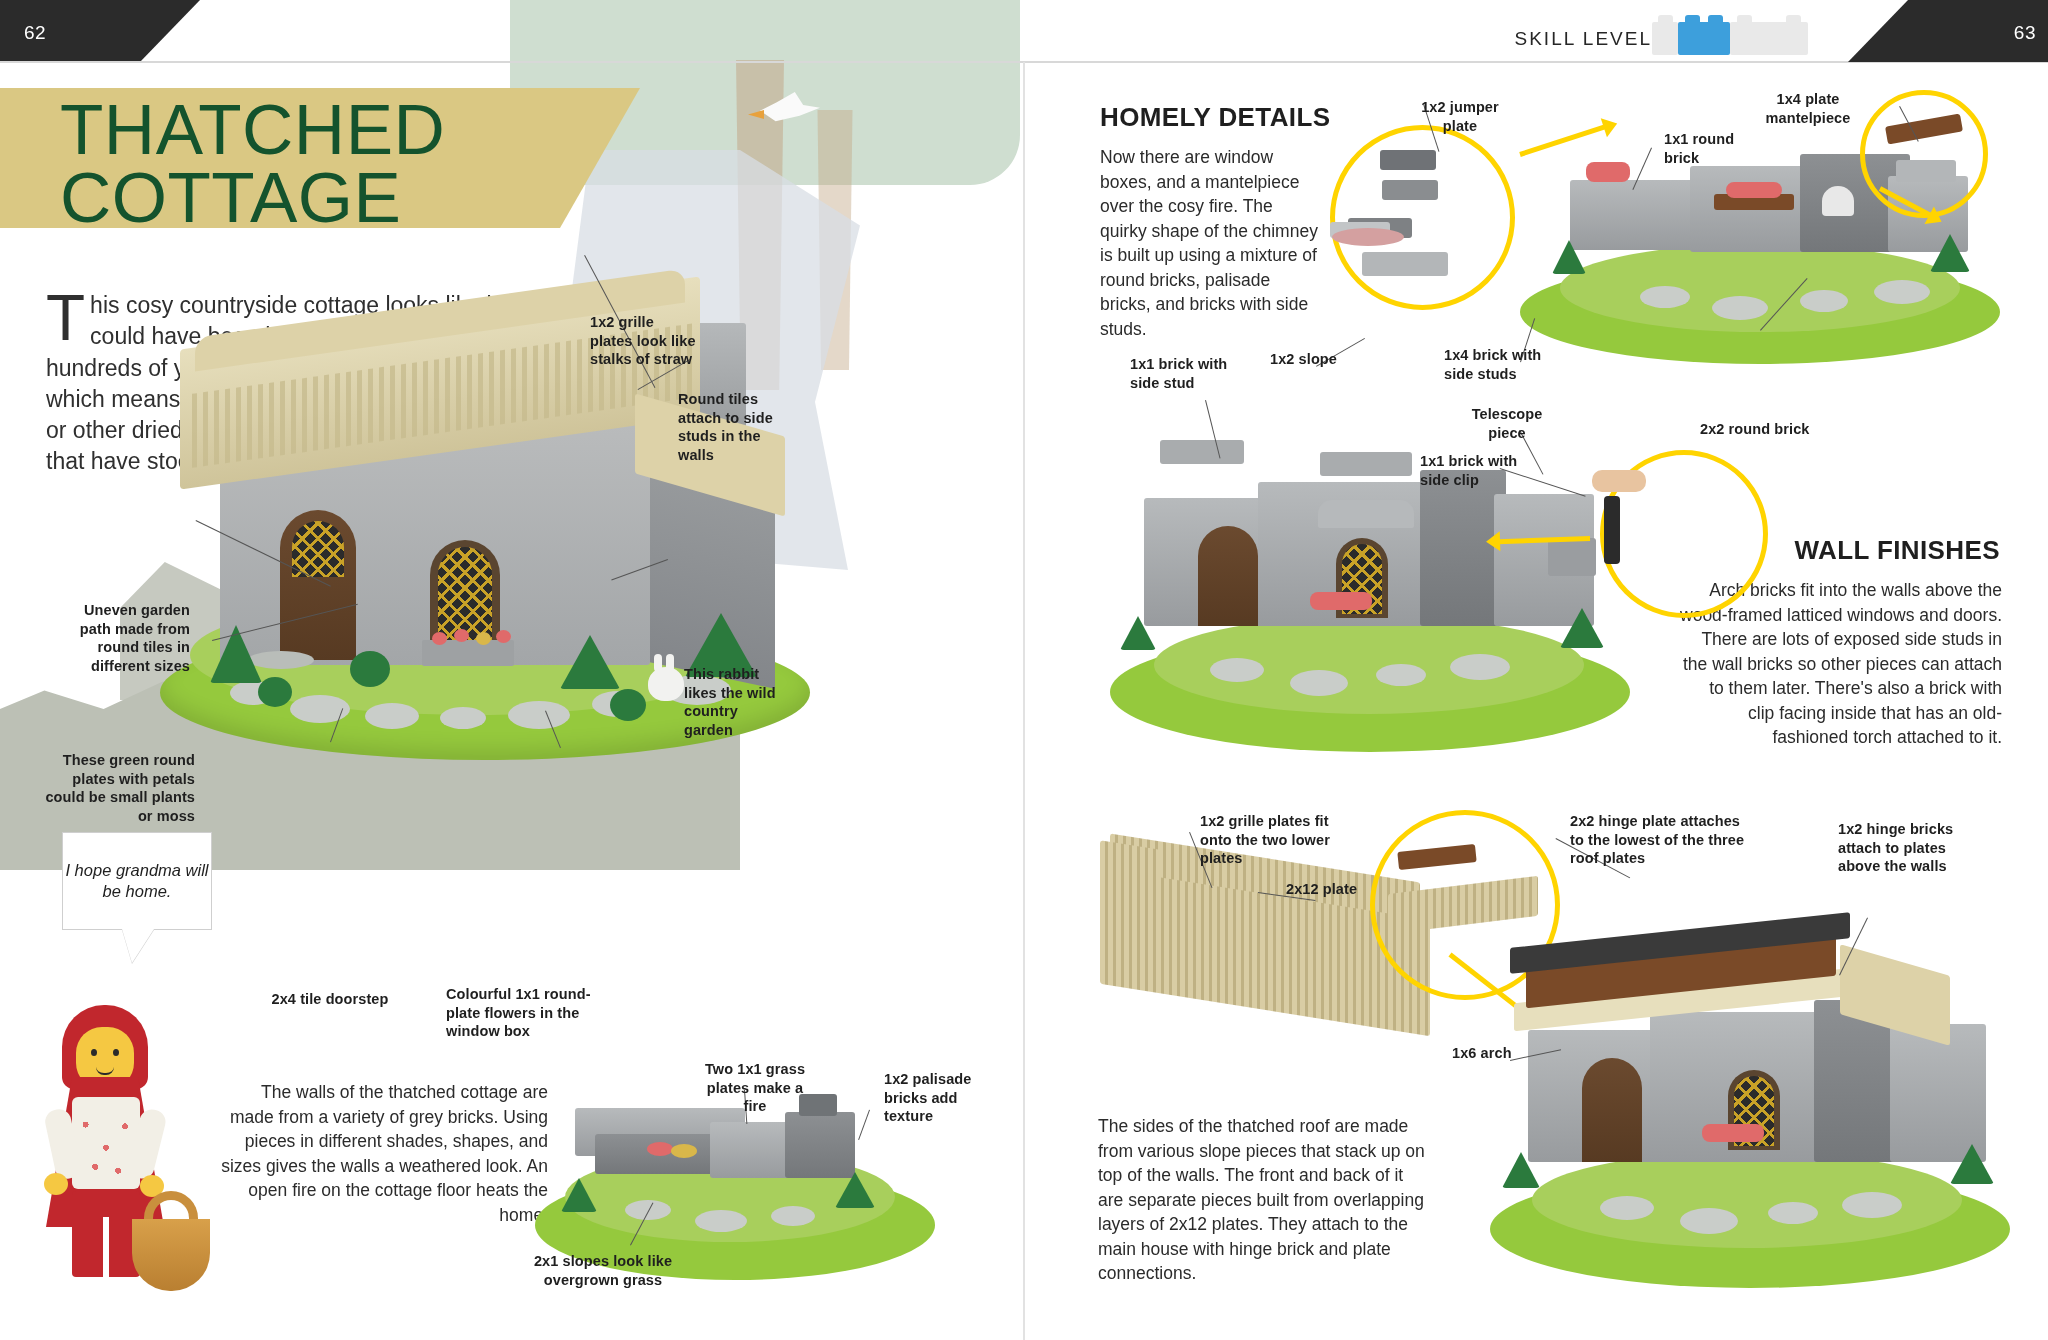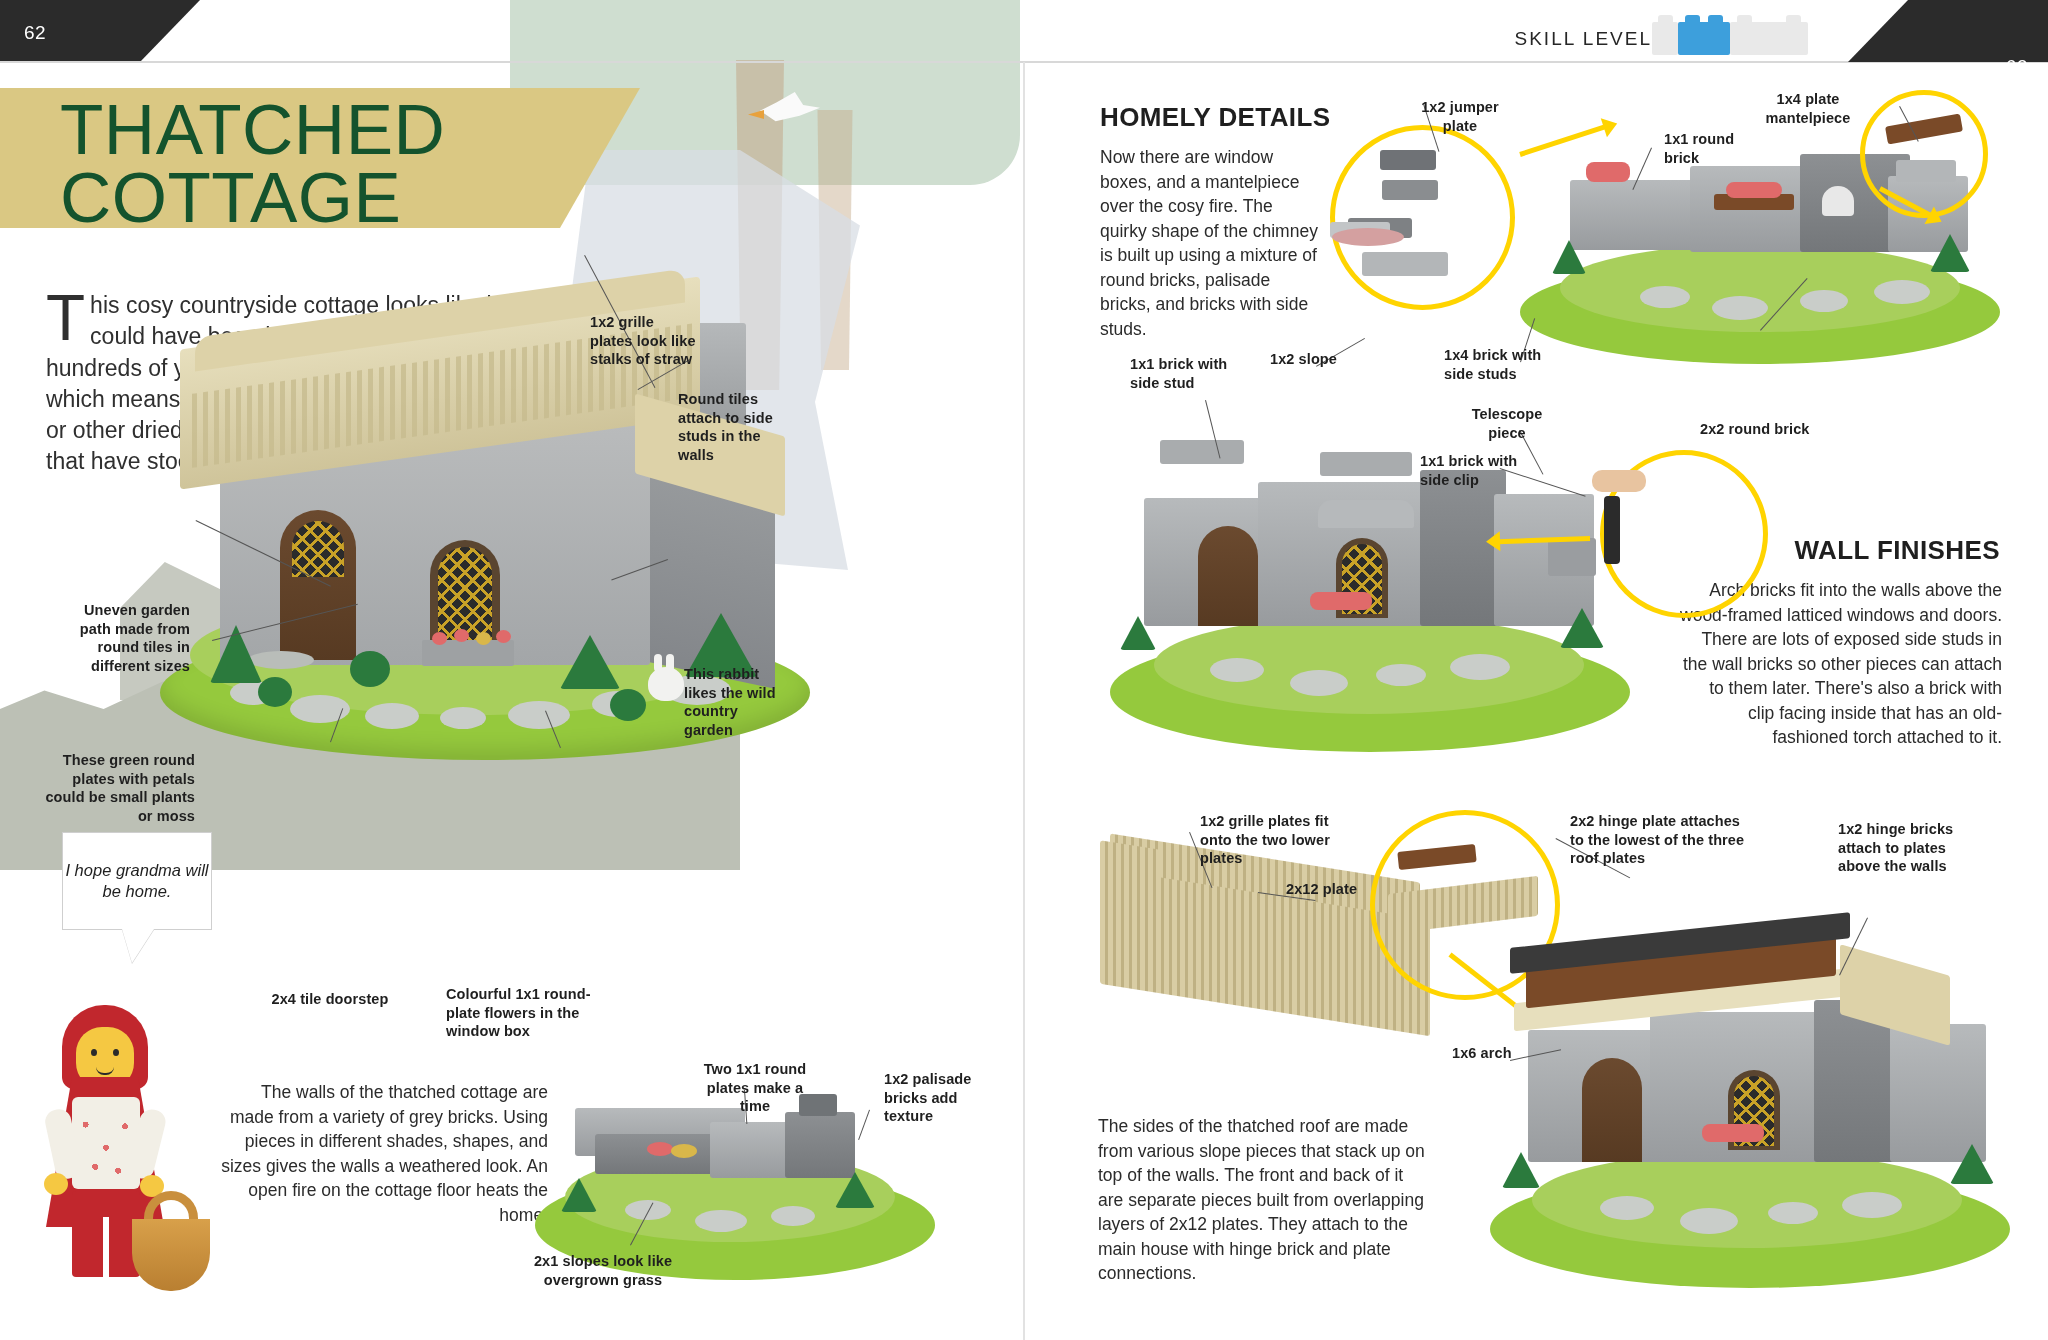--- a/index.html
+++ b/index.html
@@ -19,21 +19,21 @@
   }
   .topbar-right-dark {
     position: absolute; right: 0; top: 0; width: 200px; height: 62px;
     background: #2b2b2b;
     clip-path: polygon(60px 0, 200px 0, 200px 62px, 0 62px);
   }
   .page-num {
     position: absolute; top: 22px; color: #fff; font-size: 19px; letter-spacing: .5px;
   }
   .page-num.left { left: 24px; }
-  .page-num.right { right: 20px; margin-top: 34px; }
+  .page-num.right { right: 12px; }
 
   .header-rule {
     position: absolute; left: 0; top: 61px; width: 2048px; height: 2px; background: #d8d8d8;
   }
 
   .skill {
     position: absolute; right: 240px; top: 22px;
     display: flex; align-items: center; 
   }
   .skill-label { font-size: 19px; letter-spacing: 2.0px; color: #262626; font-weight: 400; }
@@ -501,21 +501,21 @@
     <div class="bush" style="left:300px;top:112px;width:40px;height:36px;clip-path:polygon(50% 0,100% 100%,0 100%)"></div>
     <div class="path-tile" style="left:90px;top:140px;width:46px;height:20px"></div>
     <div class="path-tile" style="left:160px;top:150px;width:52px;height:22px"></div>
     <div class="path-tile" style="left:236px;top:146px;width:44px;height:20px"></div>
   </div>
 
   <div class="leader" style="left:745px;top:1090px;width:34px;transform:rotate(86deg)"></div>
   <div class="leader" style="left:870px;top:1110px;width:32px;transform:rotate(110deg)"></div>
   <div class="leader" style="left:630px;top:1245px;width:48px;transform:rotate(-62deg)"></div>
 
-  <div class="callout c" style="left:700px;top:1060px;width:110px">Two 1x1 round plates make a time</div>
+  <div class="callout c" style="left:700px;top:1060px;width:110px">Two 1x1 grass plates make a fire</div>
   <div class="callout l" style="left:884px;top:1070px;width:110px">1x2 palisade bricks add texture</div>
   <div class="callout c" style="left:528px;top:1252px;width:150px">2x1 slopes look like overgrown grass</div>
 
   <div class="section-h" style="left:1100px;top:102px;width:400px">HOMELY DETAILS</div>
   <div class="section-p" style="left:1100px;top:145px;width:220px">Now there are window boxes, and a mantelpiece over the cosy fire. The quirky shape of the chimney is built up using a mixture of round bricks, palisade bricks, and bricks with side studs.</div>
 
   <div class="circle-hl" style="left:1330px;top:125px;width:185px;height:185px"></div>
   <div class="loose-brick" style="left:1348px;top:218px;width:64px;height:20px;background:#7e8184"></div>
   <div class="loose-brick" style="left:1362px;top:252px;width:86px;height:24px;background:#b3b6b8"></div>
   <div class="loose-brick" style="left:1382px;top:180px;width:56px;height:20px;background:#8a8d90"></div>

